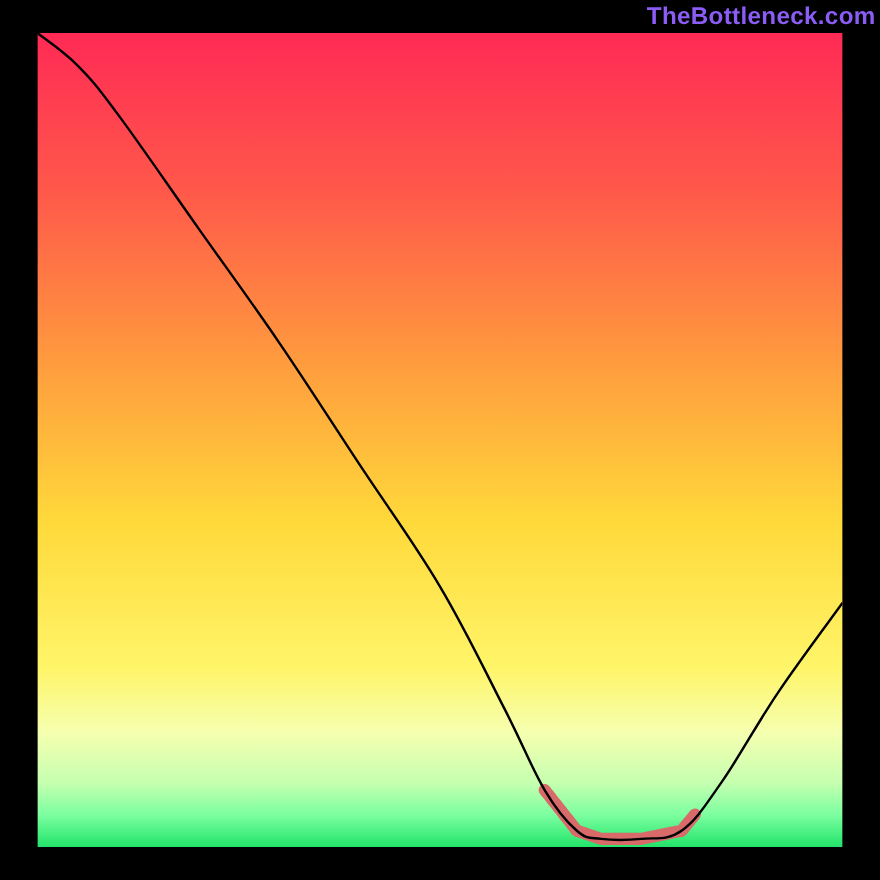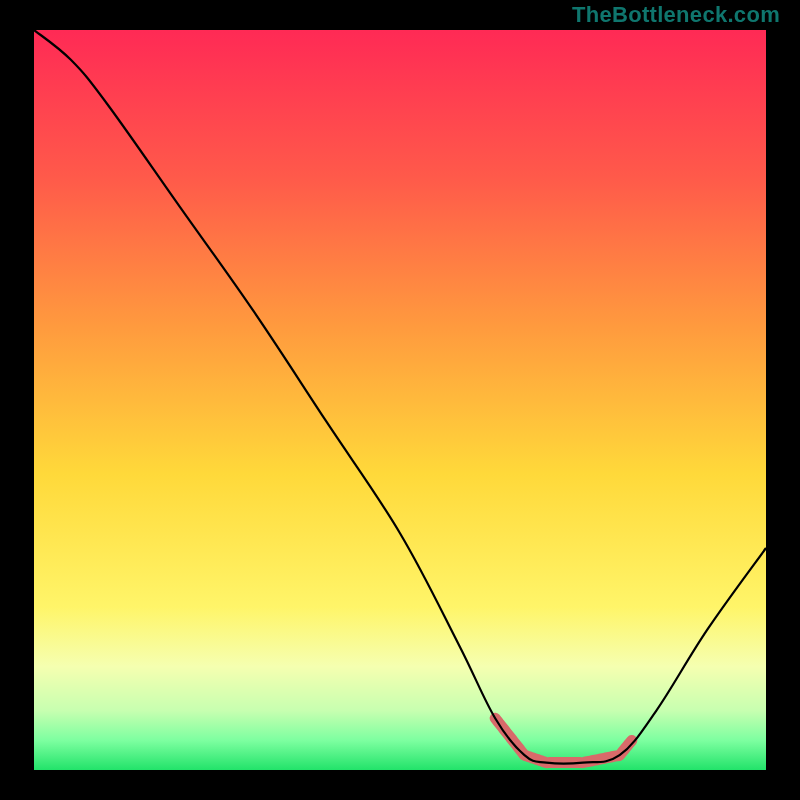--- a/index.html
+++ b/index.html
@@ -12,22 +12,22 @@
     overflow: hidden;
   }
   .container {
     position: relative;
     width: 800px;
     height: 800px;
   }
   .watermark {
     position: absolute;
     top: 2px;
-    right: 20px;
-    color: #0f766e;
+    right: 4px;
+    color: #8b5cf6;
     font-size: 22px;
     font-weight: 600;
     letter-spacing: 0.3px;
     z-index: 10;
   }
   .plot-wrap {
     position: absolute;
     left: 34px;
     top: 30px;
     width: 732px;

